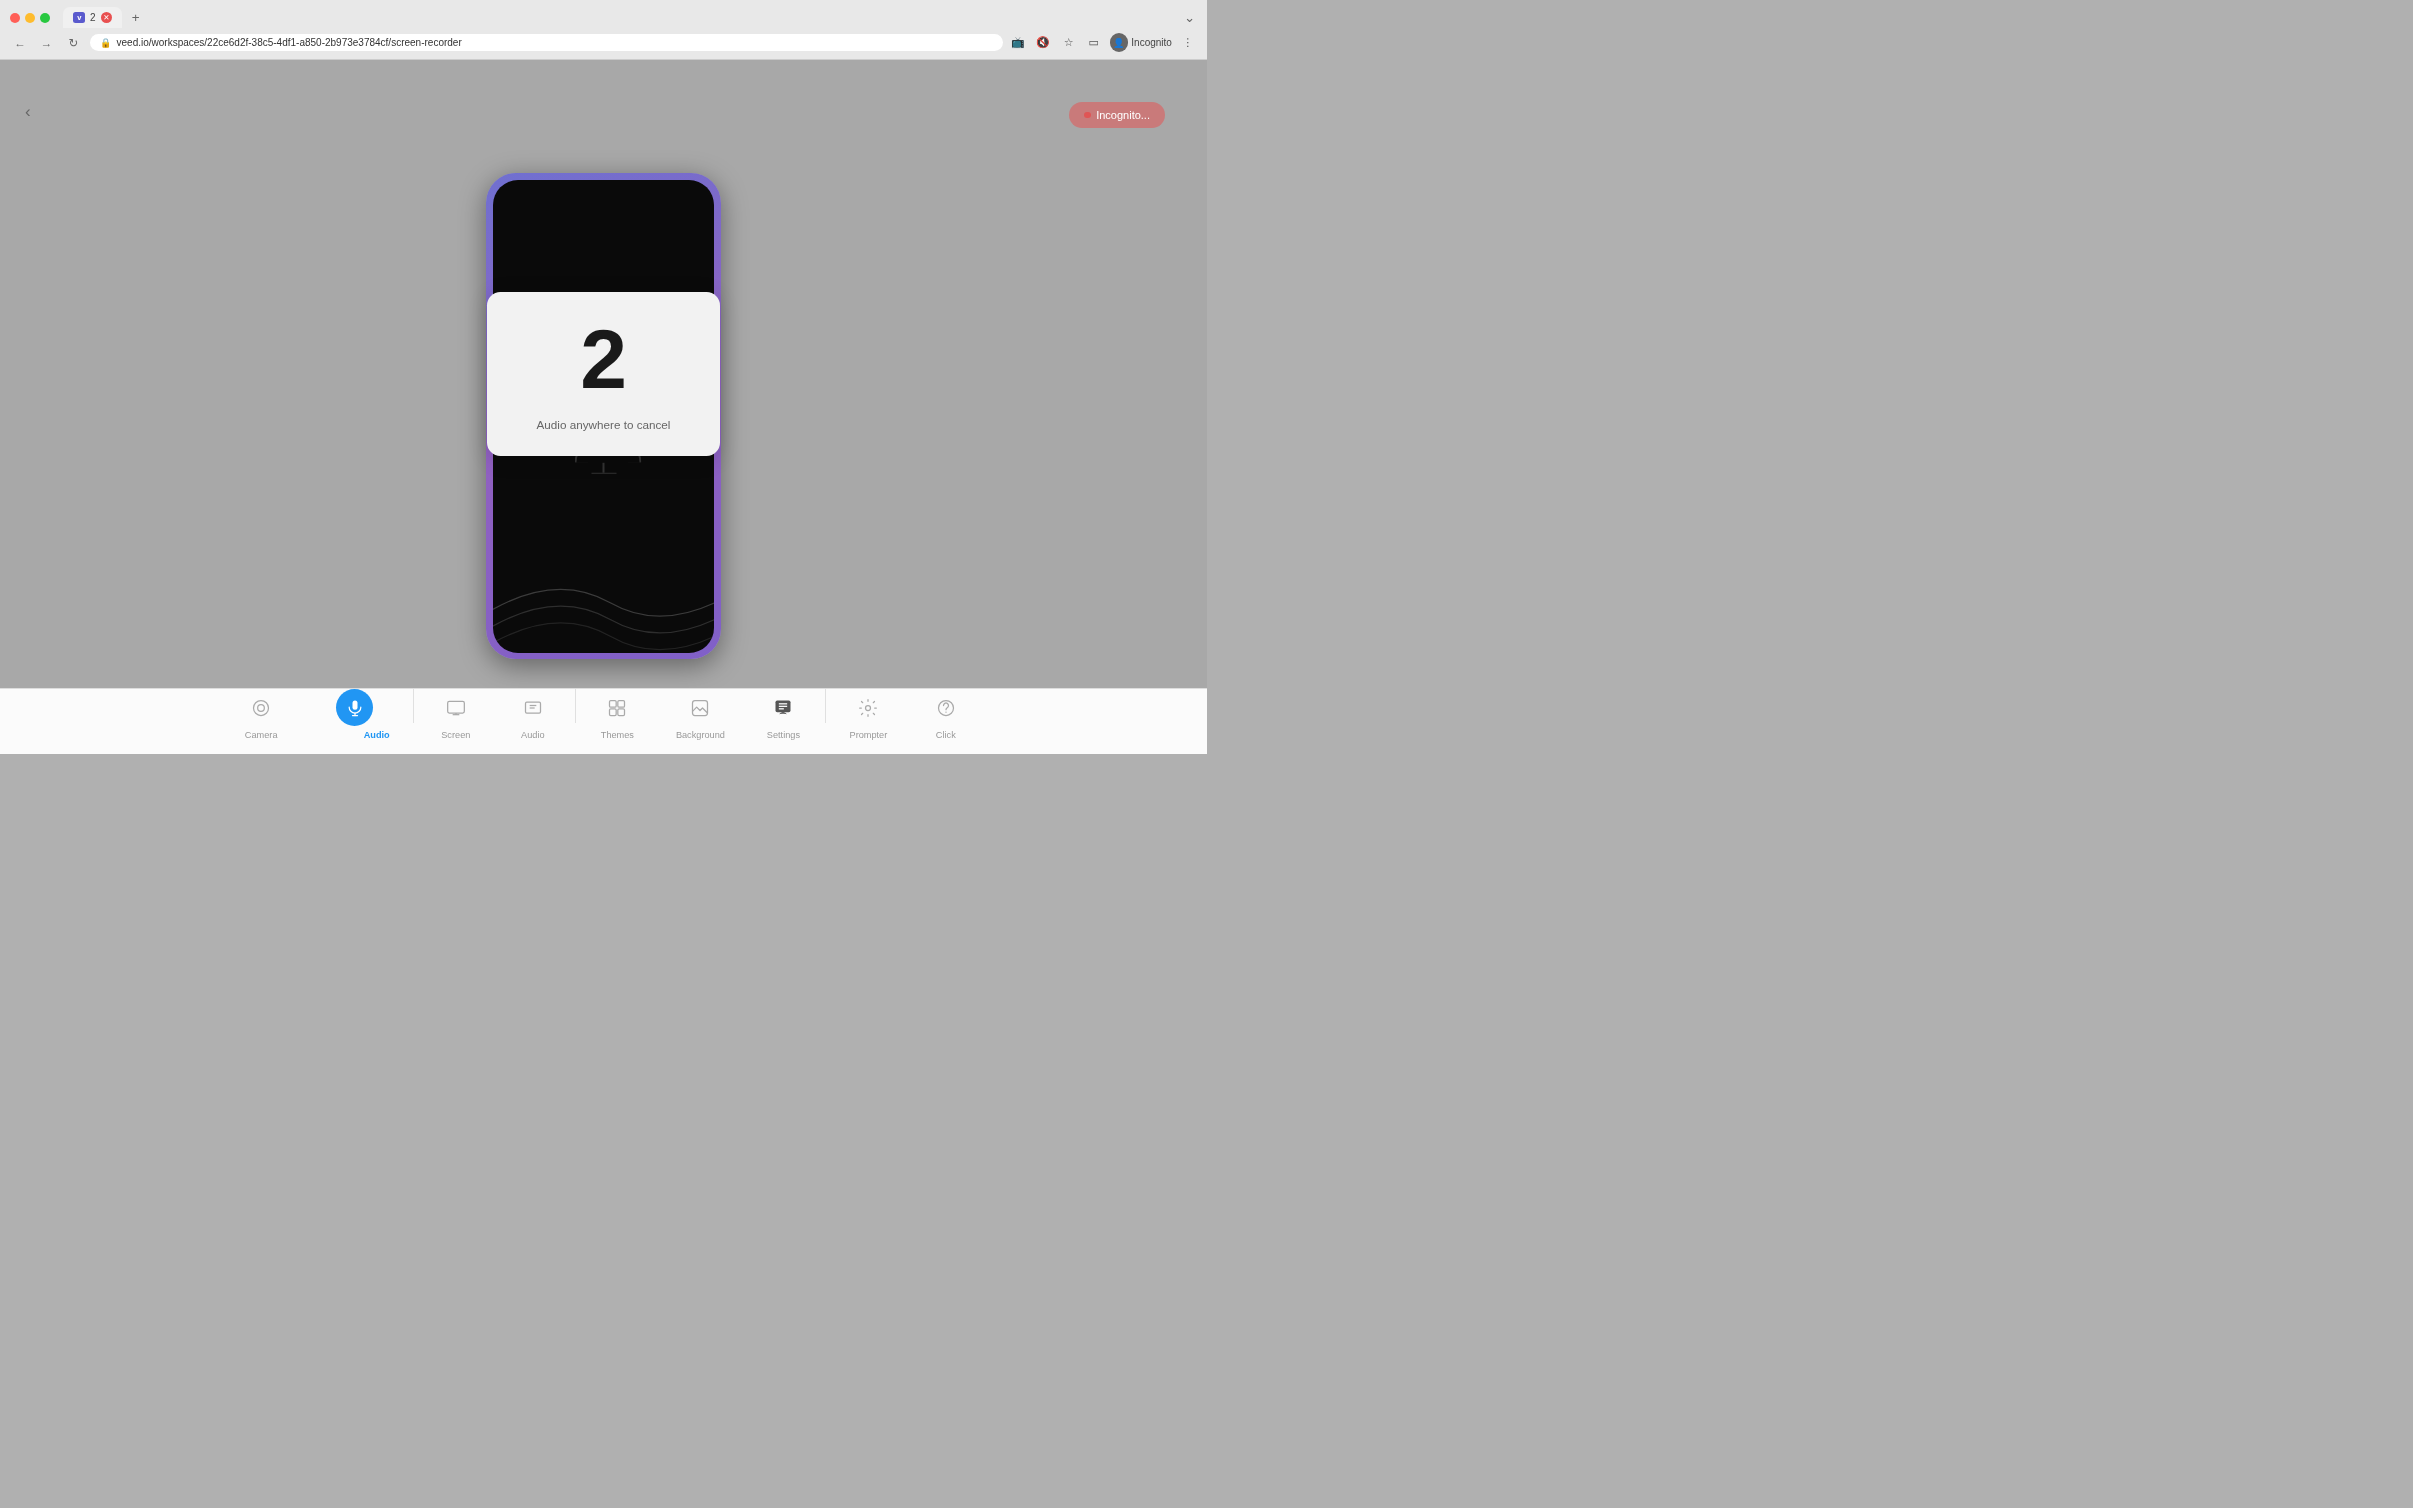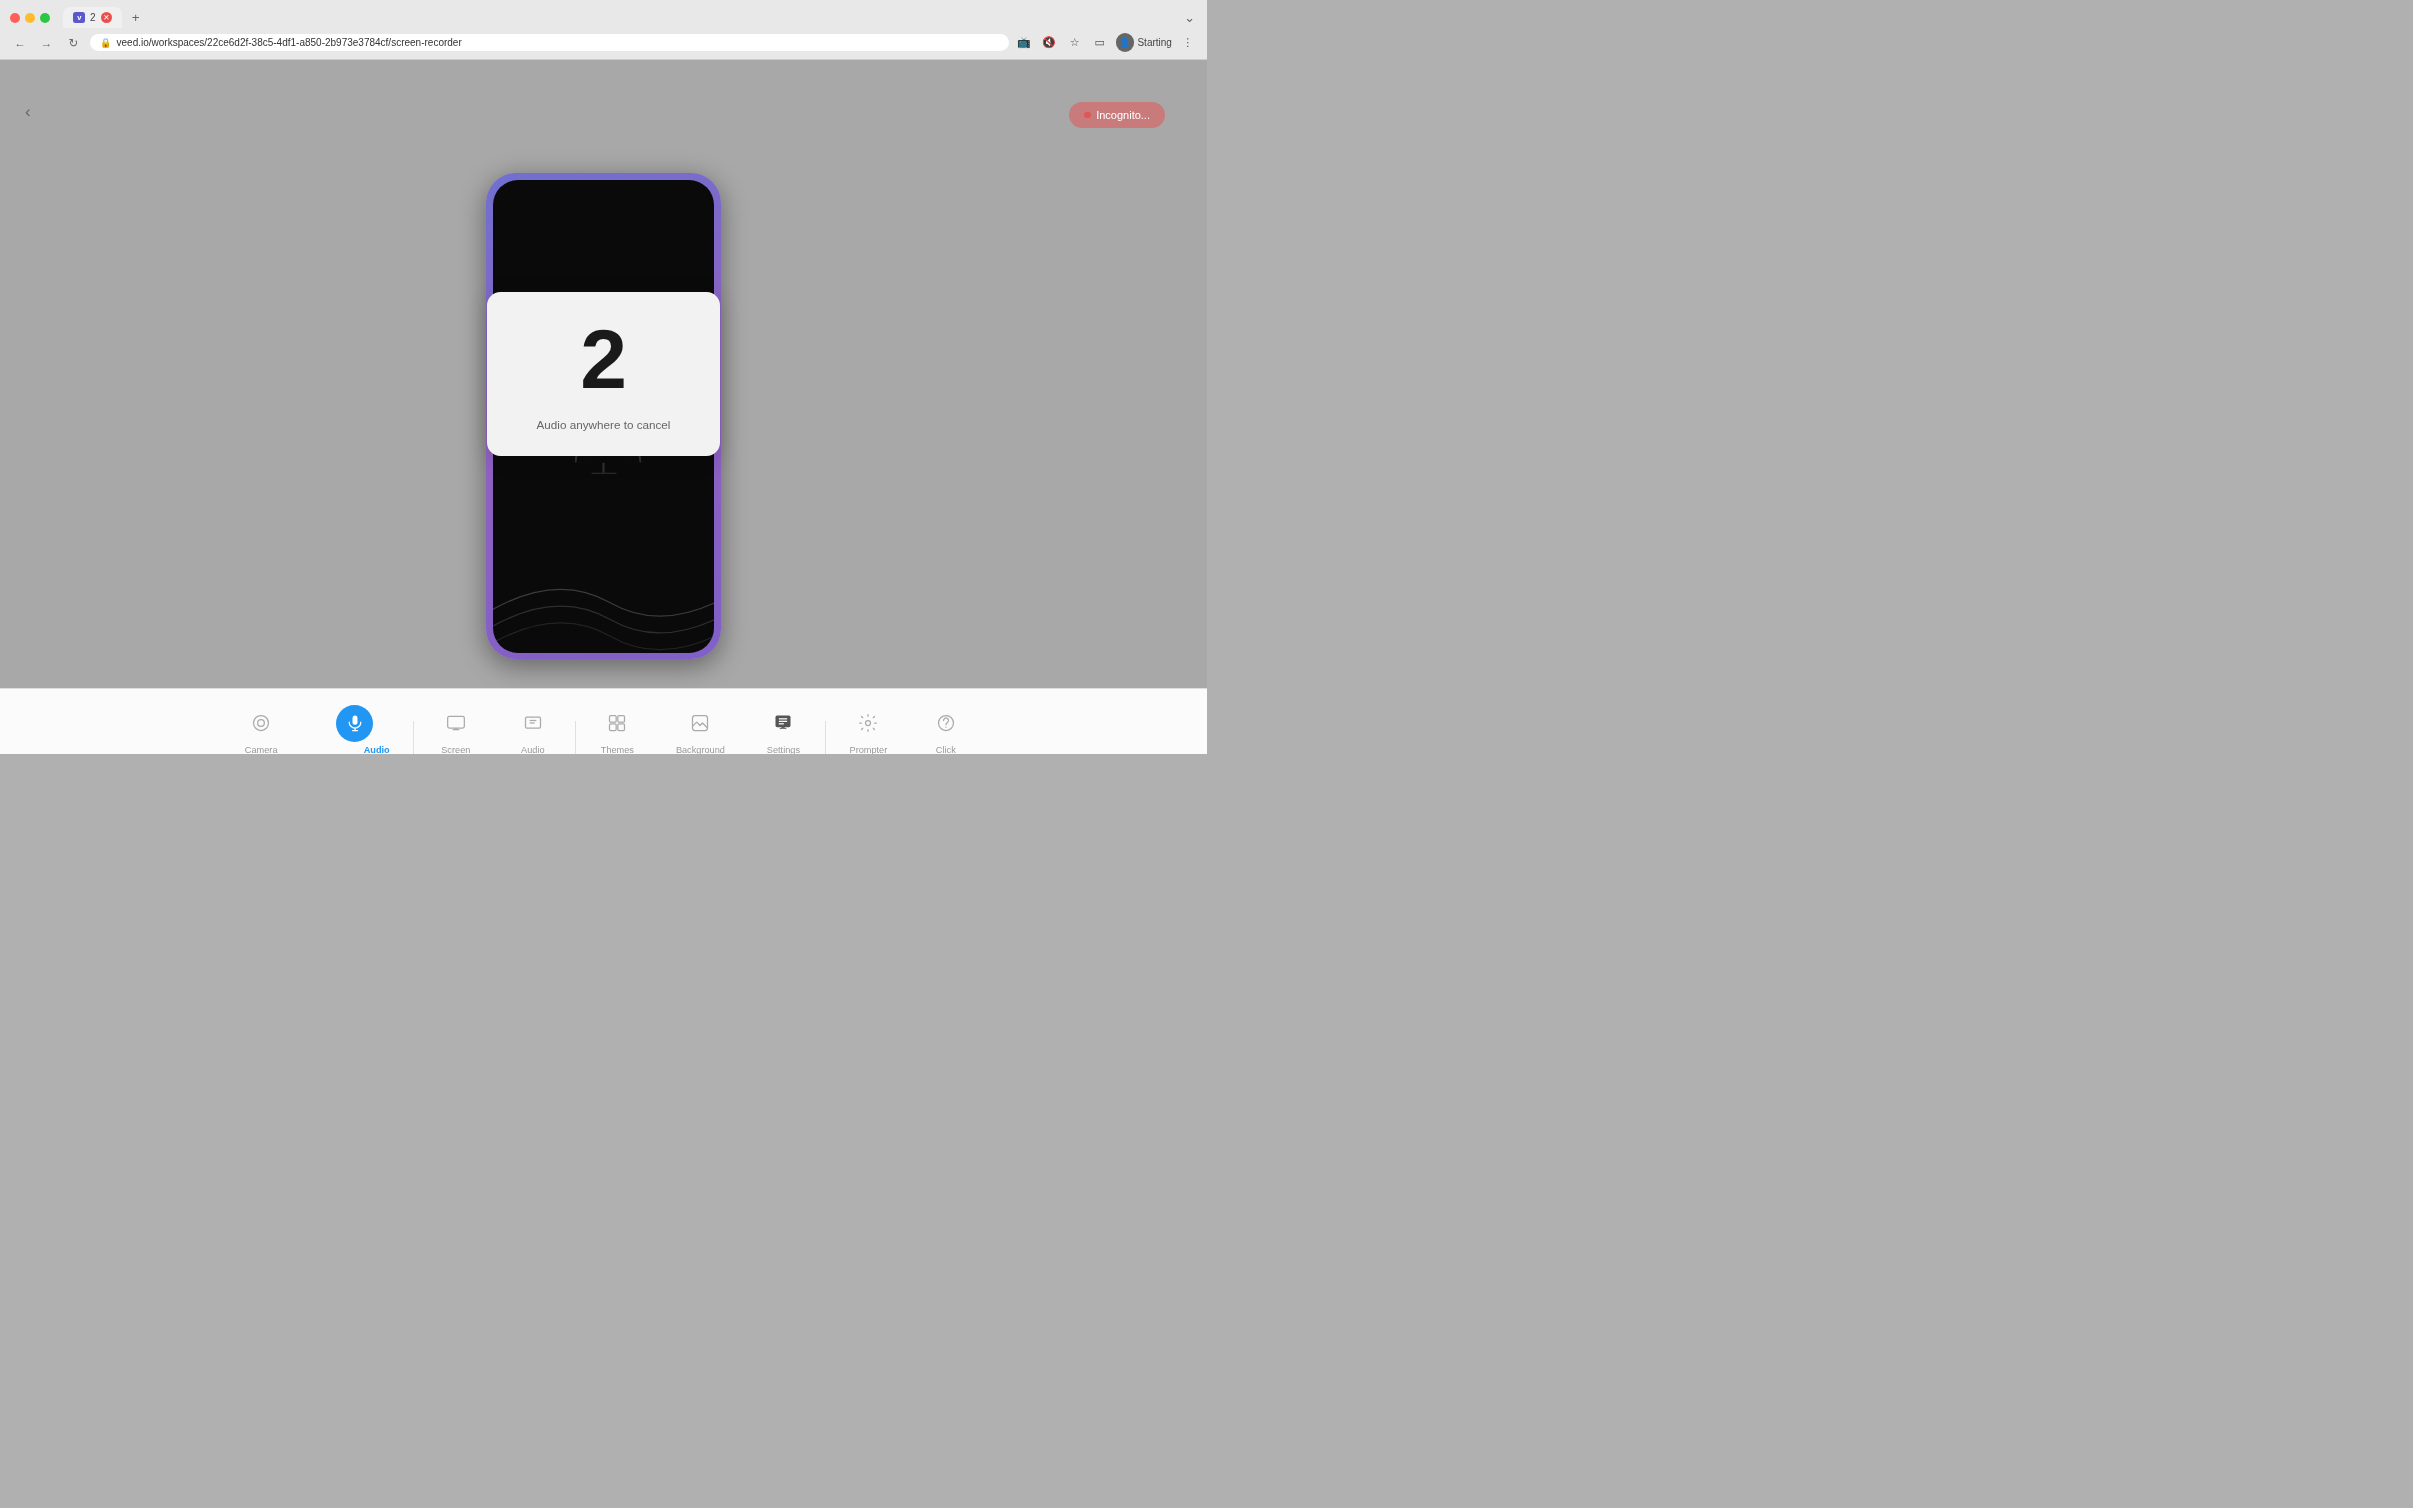--- a/index.html
+++ b/index.html
@@ -292,21 +292,21 @@
 
     
     .bottom-toolbar {
       position: absolute;
       bottom: 0;
       left: 0;
       right: 0;
       height: 67px;
       background: rgba(255,255,255,0.95);
       display: flex;
-      align-items: flex-end;
+      align-items: flex-start;
       justify-content: center;
       gap: 0;
       border-top: 0.8px solid #ddd;
     }
 
     .toolbar-item {
       display: flex;
       flex-direction: column;
       align-items: center;
       justify-content: center;
@@ -382,21 +382,21 @@
       <span class="lock-icon">🔒</span>
       <span>veed.io/workspaces/22ce6d2f-38c5-4df1-a850-2b973e3784cf/screen-recorder</span>
     </div>
     <div class="omnibar-actions">
       <div class="omnibar-btn">📺</div>
       <div class="omnibar-btn">🔇</div>
       <div class="omnibar-btn">☆</div>
       <div class="omnibar-btn">▭</div>
       <div class="incognito-badge">
         <div class="incognito-avatar">👤</div>
-        <span>Starting</span>
+        <span>Incognito</span>
       </div>
       <div class="omnibar-btn">⋮</div>
     </div>
   </div>
 </div>
 
 <div class="page-content">
 
   <div class="back-arrow">‹</div>
 

